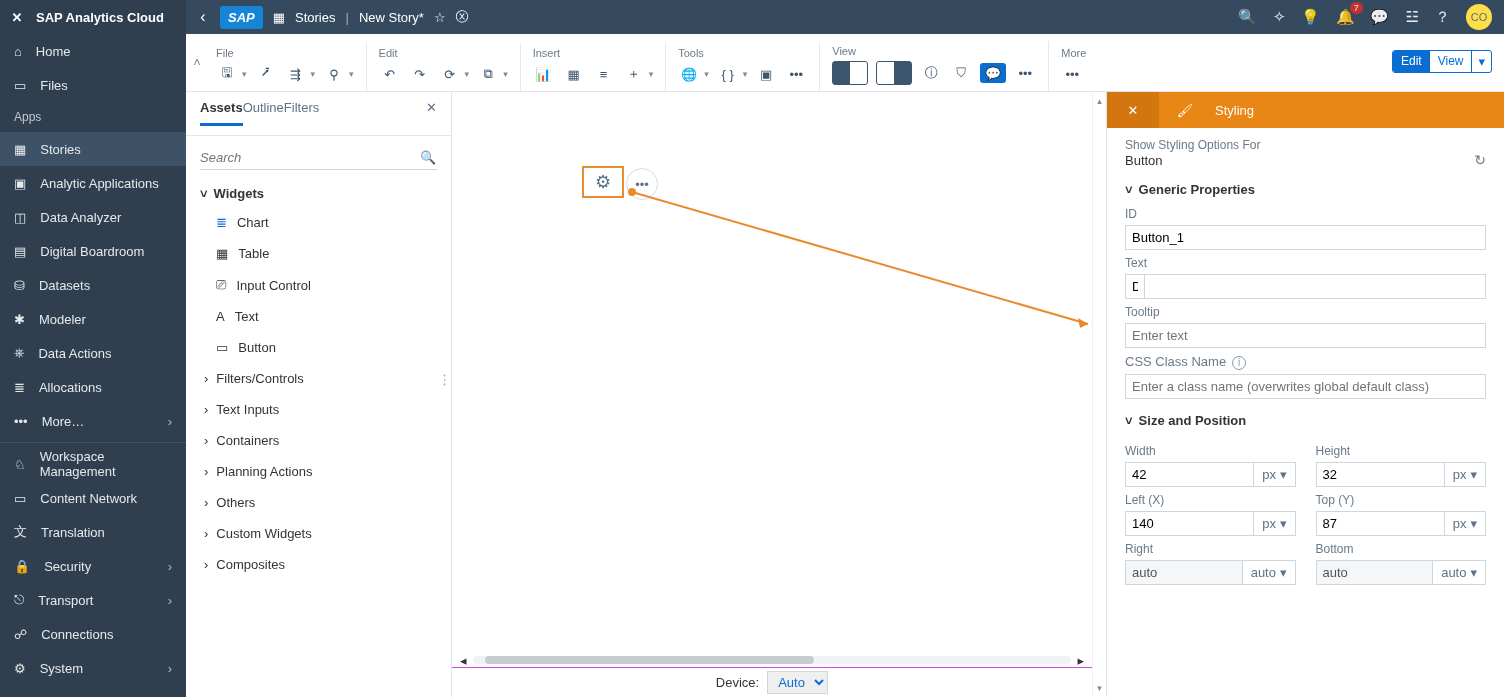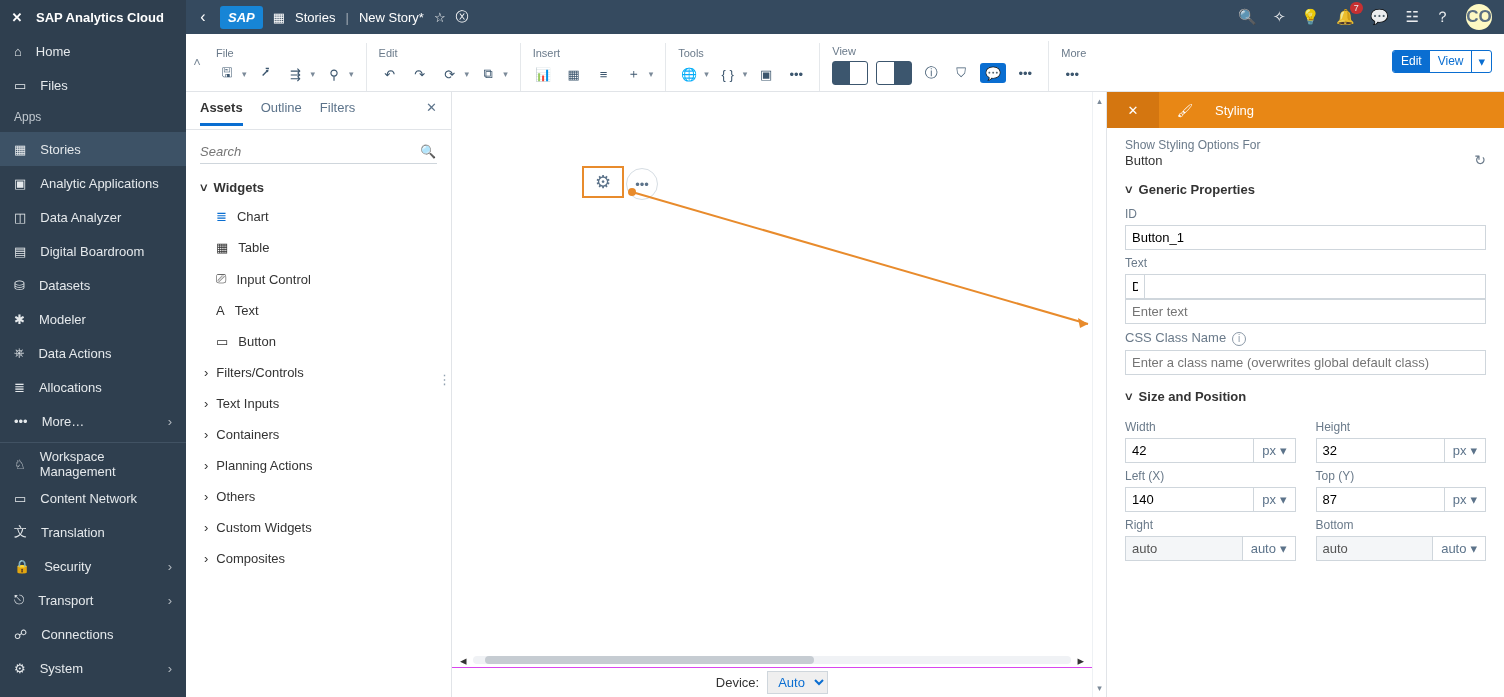--- a/index.html
+++ b/index.html
@@ -17,21 +17,21 @@
 .nav .sep{height:1px;background:#415263;margin:4px 0}
 
 .main{flex:1;display:flex;flex-direction:column}
 .hdr{height:34px;background:#354a5f;display:flex;align-items:center;color:#fff}
 .hdr .back{width:34px;text-align:center;font-size:16px}
 .hdr .sap{background:#1785d6;color:#fff;font-weight:700;padding:4px 8px;border-radius:3px;margin-right:10px;font-style:italic}
 .hdr .crumbs{display:flex;align-items:center;gap:10px}
 .hdr .crumbs .sep{opacity:.5}
 .hdr .right{margin-left:auto;display:flex;align-items:center;gap:16px;padding-right:12px}
 .hdr .icon{font-size:15px;opacity:.9;cursor:pointer;position:relative}
-.hdr .avatar{width:26px;height:26px;border-radius:50%;background:#fef9c3;color:#5b6f82;display:flex;align-items:center;justify-content:center;font-size:17px;font-weight:700}
+.hdr .avatar{width:26px;height:26px;border-radius:50%;background:#fde047;color:#5b6f82;display:flex;align-items:center;justify-content:center;font-size:11px;font-weight:400}
 .hdr .badge{position:absolute;top:-6px;right:-8px;background:#d62e2e;color:#fff;border-radius:8px;padding:0 4px;font-size:9px;line-height:12px}
 
 .rib{display:flex;height:58px;border-bottom:1px solid #e1e4e8;background:#fff;align-items:flex-end;padding:0 4px;position:relative}
 .rib .grp{padding:4px 12px 6px;border-right:1px solid #e5e8eb;min-width:60px}
 .rib .grp .title{font-size:11px;color:#6a7a8a;margin-bottom:4px}
 .rib .grp .icons{display:flex;gap:8px;align-items:center}
 .rib .ic{width:22px;height:22px;display:flex;align-items:center;justify-content:center;color:#3c566e;cursor:pointer}
 .rib .dd{font-size:9px;margin-left:-4px;color:#7b8a99}
 .rib .more{display:flex;align-items:center;justify-content:center}
 .editview{position:absolute;right:12px;top:16px;display:flex;border:1px solid #0a6ed1;border-radius:3px;overflow:hidden}
@@ -40,21 +40,21 @@
 .editview .view{background:#fff;color:#0a6ed1}
 .editview .chev{border-left:1px solid #0a6ed1;color:#0a6ed1;padding:3px 6px}
 
 .ptabs{height:37px;border-bottom:1px solid #e1e4e8;display:flex;align-items:center;padding:0 16px;gap:20px}
 .ptabs .tab{color:#0a6ed1;border-bottom:3px solid #0a6ed1;height:37px;display:flex;align-items:center}
 .ptabs .add{color:#5c738a}
 
 .ws{flex:1;display:flex;min-height:0}
 
 .assets{width:266px;border-right:1px solid #e1e4e8;display:flex;flex-direction:column;position:relative}
-.assets .tabs{display:flex;gap:18px;padding:8px 14px 3px;border-bottom:1px solid #e1e4e8}
+.assets .tabs{display:flex;padding:8px 14px 9px;border-bottom:1px solid #e1e4e8}
 .assets .tabs .t{padding-bottom:8px;color:#5c738a;cursor:pointer}
 .assets .tabs .t.active{color:#333;border-bottom:3px solid #0a6ed1;font-weight:600}
 .assets .tabs .close{margin-left:auto;color:#5c738a}
 .assets .search{margin:10px 14px;border-bottom:1px solid #cfd6dc;display:flex;align-items:center}
 .assets .search input{border:none;outline:none;flex:1;padding:4px 0;font-style:italic;color:#8a98a6}
 .assets .cat{padding:6px 14px;font-weight:600;display:flex;align-items:center;gap:6px}
 .assets .item{padding:8px 14px 8px 30px;display:flex;align-items:center;gap:10px;cursor:pointer}
 .assets .grp{padding:8px 14px 8px 18px;display:flex;align-items:center;gap:8px;color:#333}
 .assets .grip{position:absolute;right:0;top:280px;color:#90a0af}
 
@@ -403,20 +403,21 @@
               <span>˅</span>
               <span>Generic Properties</span>
             </h4>
           <label>ID</label>
           <input type="text" value="Button_1" style="">
           <label>Text</label>
           <div style="display:flex">
               <input class="hl" style="width: 20px; text-align: left;" type="text" value="D">
               <input type="text" style="border-left: none;">
             </div>
+          <label>Tooltip</label>
           <input type="text" placeholder="Enter text" style="">
           <label><span>CSS Class Name</span><span class="info">i</span></label>
           <input type="text" placeholder="Enter a class name (overwrites global default class)" style="">
         </div>
         <div class="sect">
           <h4>
               <span>˅</span>
               <span>Size and Position</span>
             </h4>
           <div class="row">

